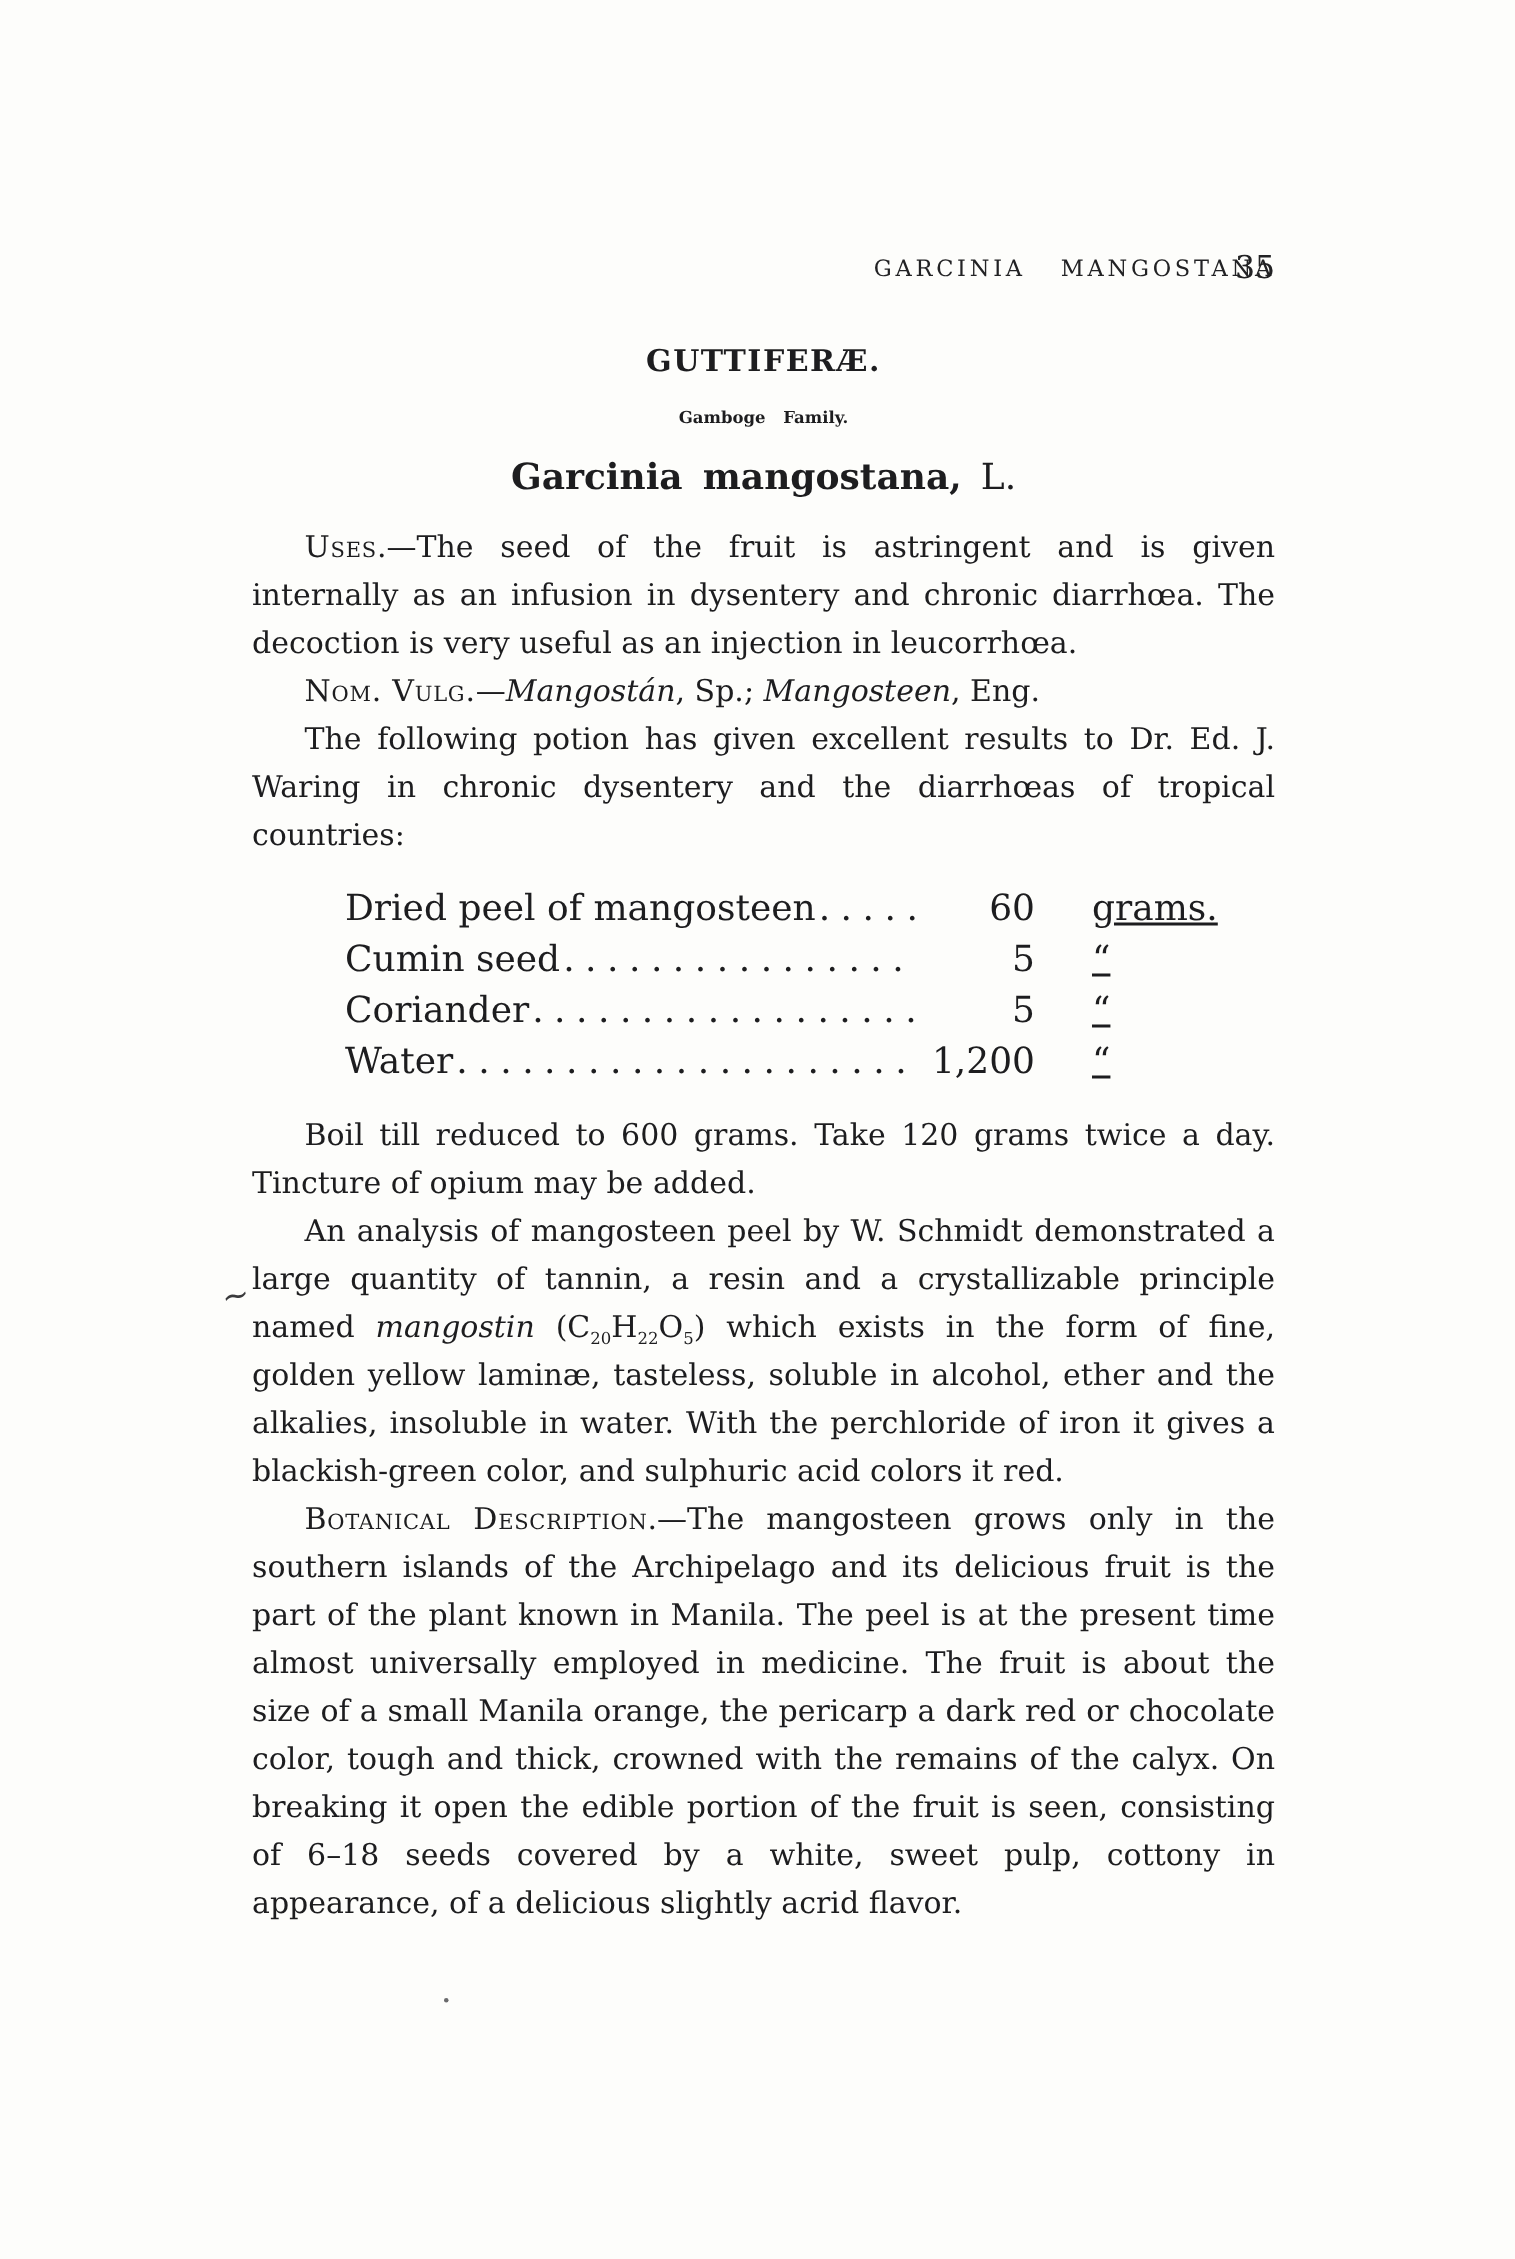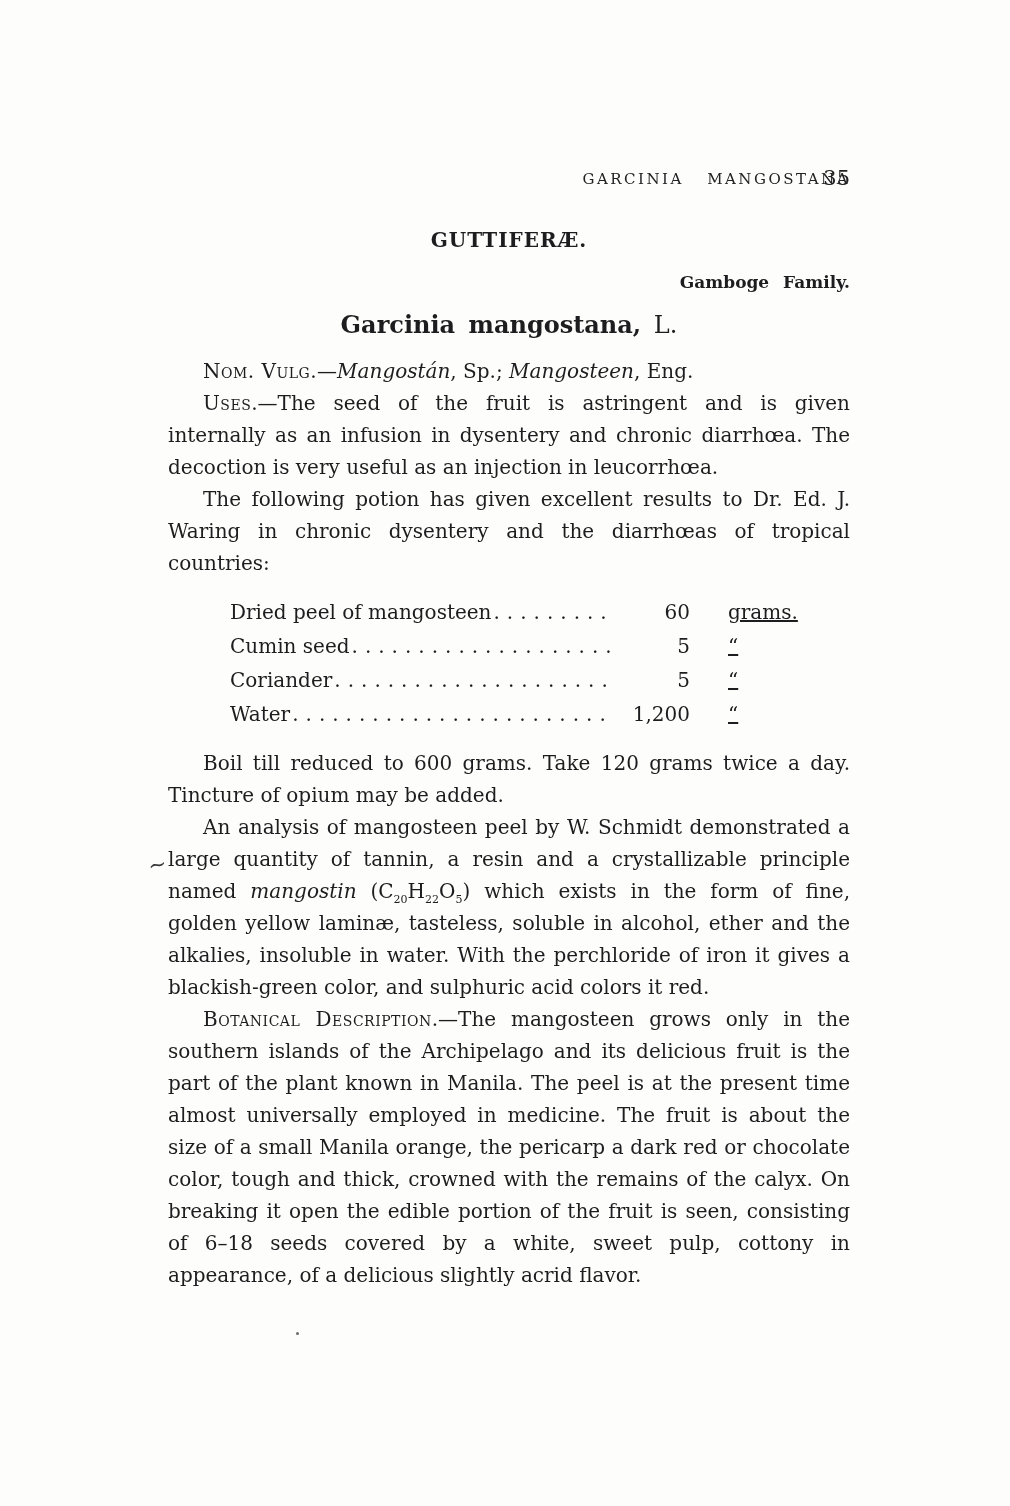--- a/index.html
+++ b/index.html
@@ -41,22 +41,22 @@
     word-spacing: 0;
   }
   .family-title {
     text-align: center;
     font-size: 20px;
     font-weight: bold;
     letter-spacing: 1px;
     margin: 0 0 20px 0;
   }
   .common-name {
-    text-align: right;
-    font-size: 17px;
+    text-align: center;
+    font-size: 11px;
     font-weight: bold;
     word-spacing: 8px;
     margin: 0 0 18px 0;
   }
   .species-heading {
     text-align: center;
     font-size: 24px;
     font-weight: bold;
     word-spacing: 5px;
     margin: 0 0 16px 0;
@@ -74,21 +74,21 @@
     letter-spacing: 0.5px;
   }
   .italic { font-style: italic; }
   sub {
     font-size: 11px;
     line-height: 0;
   }
   .recipe {
     margin: 16px 0 16px 62px;
     width: 560px;
-    font-size: 20px;
+    font-size: 24px;
   }
   .recipe-row {
     display: flex;
     align-items: baseline;
     line-height: 34px;
   }
   .recipe-ingredient { flex: none; }
   .recipe-dots {
     flex: 1;
     overflow: hidden;
@@ -141,22 +141,22 @@
       <span>GARCINIA MANGOSTANA</span>
       <span class="page-number">35</span>
     </div>
 
     <h1 class="family-title">GUTTIFERÆ.</h1>
     <h2 class="common-name">Gamboge Family.</h2>
     <h3 class="species-heading"><span>Garcinia mangostana,</span><span class="species-author"> L.</span></h3>
 
     <div class="body-text">
 
+      <p><span class="smallcaps">Uses</span><span>.—The seed of the fruit is astringent and is given internally as an infusion in dysentery and chronic diarrhœa. The decoction is very useful as an injection in leucorrhœa.</span></p>
       <p><span class="smallcaps">Nom. Vulg.</span><span>—</span><span class="italic">Mangostán</span><span>, Sp.; </span><span class="italic">Mangosteen</span><span>, Eng.</span></p>
-      <p><span class="smallcaps">Uses</span><span>.—The seed of the fruit is astringent and is given internally as an infusion in dysentery and chronic diarrhœa. The decoction is very useful as an injection in leucorrhœa.</span></p>
       <p><span>The following potion has given excellent results to Dr. Ed. J. Waring in chronic dysentery and the diarrhœas of tropical countries:</span></p>
 
       <div class="recipe">
         <div class="recipe-row">
           <span class="recipe-ingredient">Dried peel of mangosteen</span>
           <span class="recipe-dots"></span>
           <span class="recipe-qty">60</span>
           <span class="recipe-unit">grams.</span>
         </div>
         <div class="recipe-row">

